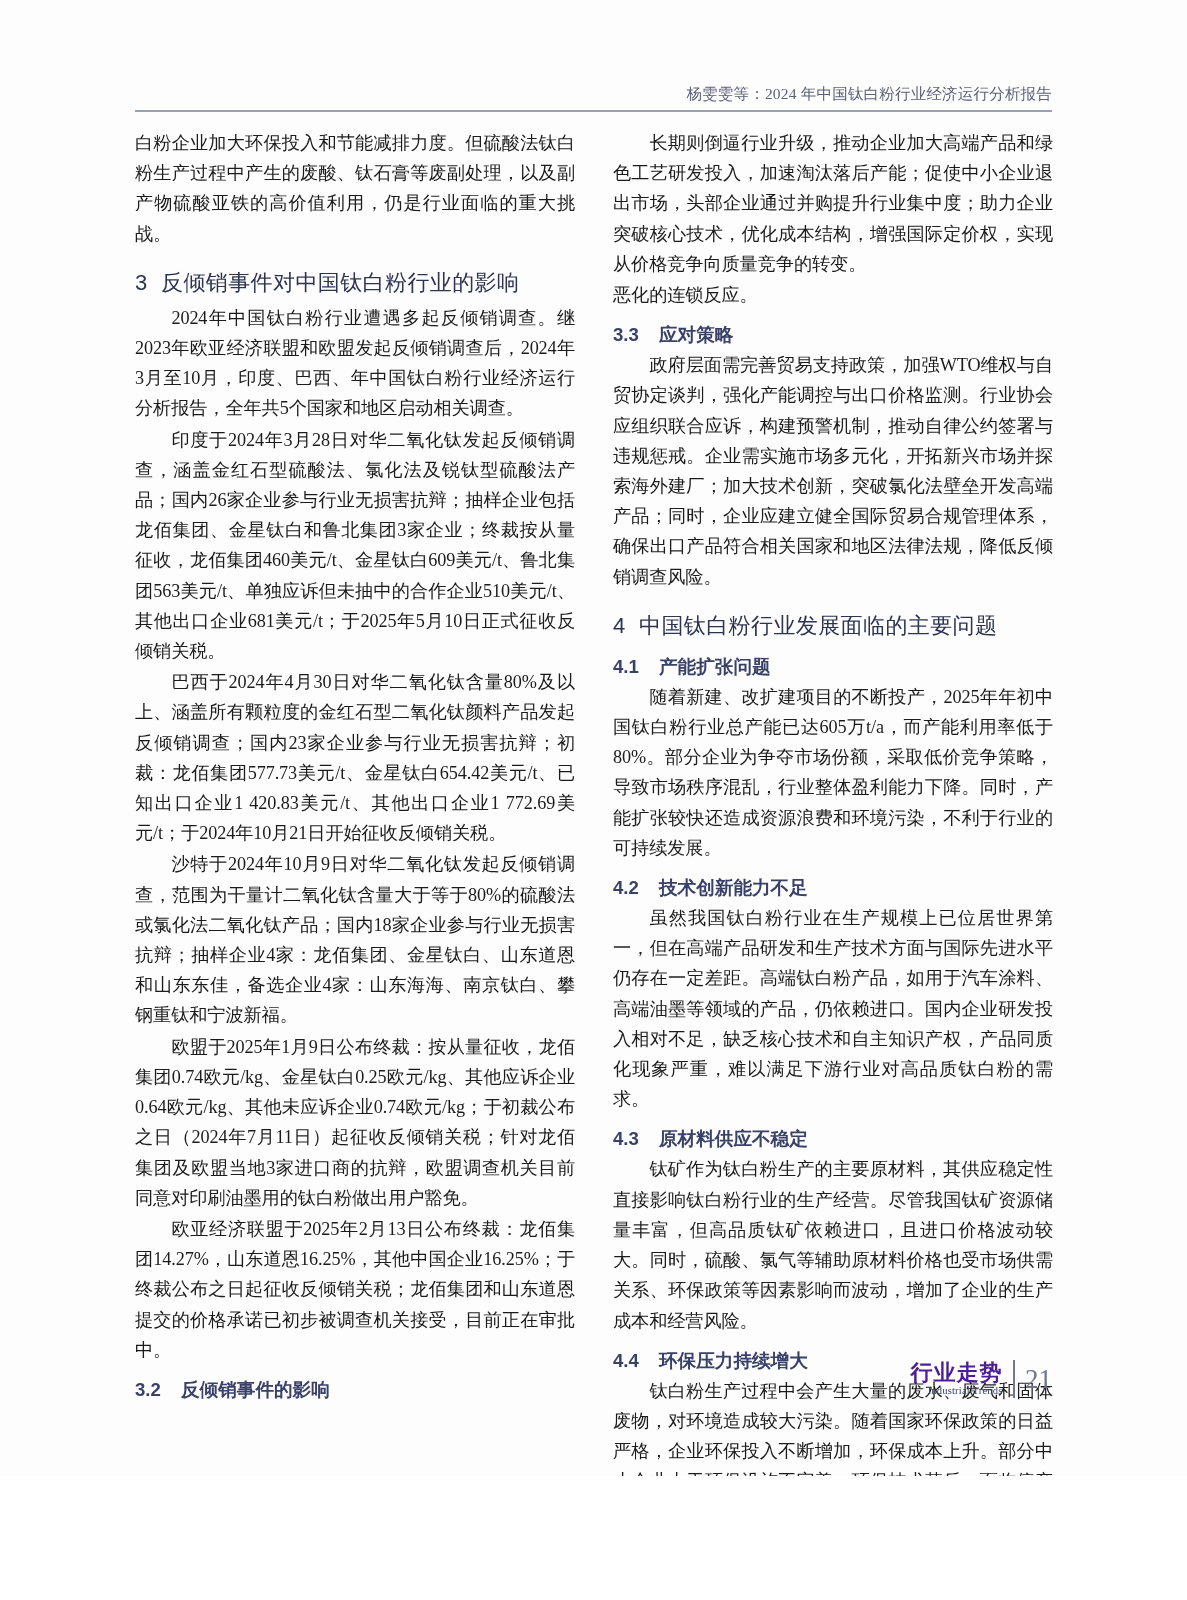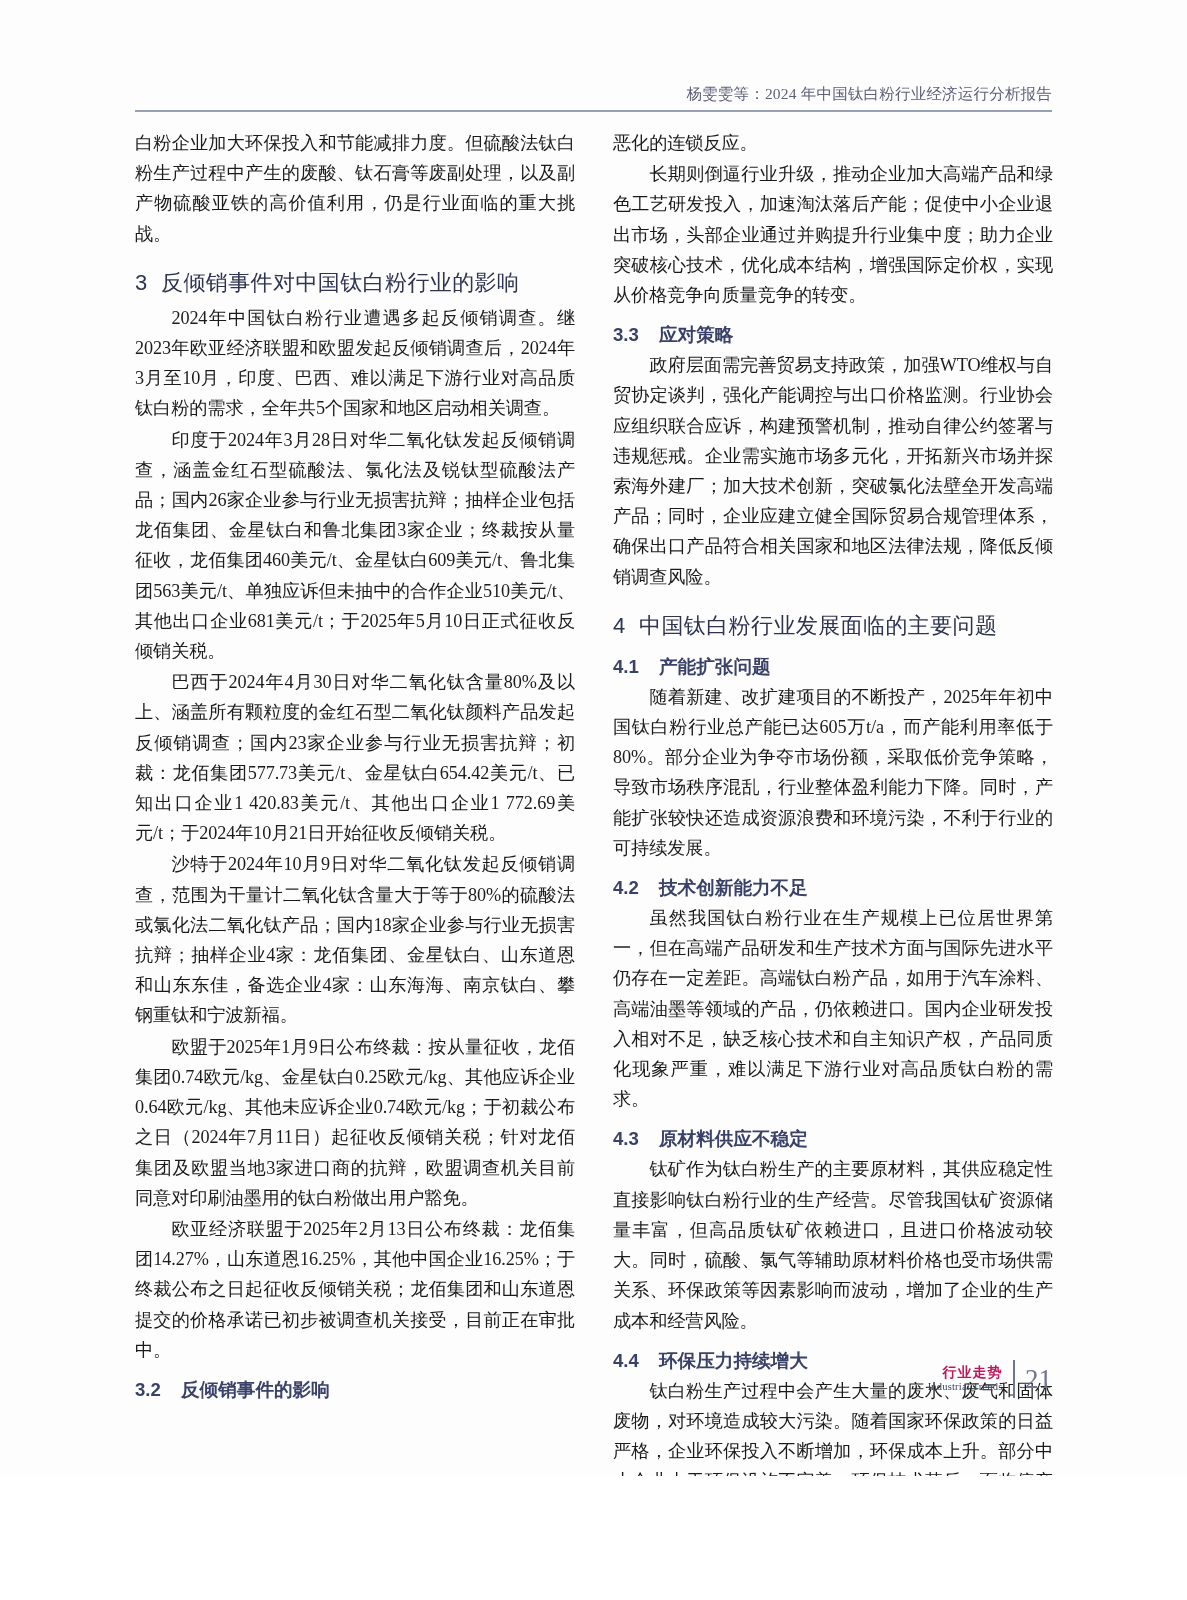--- a/index.html
+++ b/index.html
@@ -96,23 +96,23 @@
     bottom: 78px;
     display: flex;
     align-items: center;
     gap: 10px;
   }
   .footer-label {
     text-align: right;
     line-height: 1.12;
   }
   .footer-cn {
-    font-size: 14px;
+    font-size: 22px;
     font-weight: bold;
-    color: #be185d;
+    color: #4c1d95;
     font-family: "Liberation Sans", sans-serif;
     letter-spacing: 1px;
   }
   .footer-en {
     font-size: 10.5px;
     color: #3a4168;
     font-family: "Liberation Serif", serif;
     letter-spacing: 0.2px;
   }
   .footer-bar {
@@ -138,37 +138,37 @@
 
     <div class="col">
 
       <p class="body">白粉企业加大环保投入和节能减排力度。但硫酸法钛白粉生产过程中产生的废酸、钛石膏等废副处理，以及副产物硫酸亚铁的高价值利用，仍是行业面临的重大挑战。</p>
 
       <h2 class="sec">
         <span class="num">3</span><span>反倾销事件对中国钛白粉行业的影响</span>
       </h2>
 
 
-      <p class="body indent">2024年中国钛白粉行业遭遇多起反倾销调查。继2023年欧亚经济联盟和欧盟发起反倾销调查后，2024年3月至10月，印度、巴西、难以满足下游行业对高品质钛白粉的需求，全年共5个国家和地区启动相关调查。</p>
+      <p class="body indent">2024年中国钛白粉行业遭遇多起反倾销调查。继2023年欧亚经济联盟和欧盟发起反倾销调查后，2024年3月至10月，印度、巴西、年中国钛白粉行业经济运行分析报告，全年共5个国家和地区启动相关调查。</p>
       <p class="body indent">印度于2024年3月28日对华二氧化钛发起反倾销调查，涵盖金红石型硫酸法、氯化法及锐钛型硫酸法产品；国内26家企业参与行业无损害抗辩；抽样企业包括龙佰集团、金星钛白和鲁北集团3家企业；终裁按从量征收，龙佰集团460美元/t、金星钛白609美元/t、鲁北集团563美元/t、单独应诉但未抽中的合作企业510美元/t、其他出口企业681美元/t；于2025年5月10日正式征收反倾销关税。</p>
       <p class="body indent">巴西于2024年4月30日对华二氧化钛含量80%及以上、涵盖所有颗粒度的金红石型二氧化钛颜料产品发起反倾销调查；国内23家企业参与行业无损害抗辩；初裁：龙佰集团577.73美元/t、金星钛白654.42美元/t、已知出口企业1 420.83美元/t、其他出口企业1 772.69美元/t；于2024年10月21日开始征收反倾销关税。</p>
       <p class="body indent">沙特于2024年10月9日对华二氧化钛发起反倾销调查，范围为干量计二氧化钛含量大于等于80%的硫酸法或氯化法二氧化钛产品；国内18家企业参与行业无损害抗辩；抽样企业4家：龙佰集团、金星钛白、山东道恩和山东东佳，备选企业4家：山东海海、南京钛白、攀钢重钛和宁波新福。</p>
       <p class="body indent">欧盟于2025年1月9日公布终裁：按从量征收，龙佰集团0.74欧元/kg、金星钛白0.25欧元/kg、其他应诉企业0.64欧元/kg、其他未应诉企业0.74欧元/kg；于初裁公布之日（2024年7月11日）起征收反倾销关税；针对龙佰集团及欧盟当地3家进口商的抗辩，欧盟调查机关目前同意对印刷油墨用的钛白粉做出用户豁免。</p>
       <p class="body indent">欧亚经济联盟于2025年2月13日公布终裁：龙佰集团14.27%，山东道恩16.25%，其他中国企业16.25%；于终裁公布之日起征收反倾销关税；龙佰集团和山东道恩提交的价格承诺已初步被调查机关接受，目前正在审批中。</p>
 
       <h3 class="sub">
         <span class="num">3.2</span><span>反倾销事件的影响</span>
       </h3>
 
     </div>
 
     <div class="col">
 
+      <p class="body indent">长期则倒逼行业升级，推动企业加大高端产品和绿色工艺研发投入，加速淘汰落后产能；促使中小企业退出市场，头部企业通过并购提升行业集中度；助力企业突破核心技术，优化成本结构，增强国际定价权，实现从价格竞争向质量竞争的转变。</p>
       <p class="body">恶化的连锁反应。</p>
-      <p class="body indent">长期则倒逼行业升级，推动企业加大高端产品和绿色工艺研发投入，加速淘汰落后产能；促使中小企业退出市场，头部企业通过并购提升行业集中度；助力企业突破核心技术，优化成本结构，增强国际定价权，实现从价格竞争向质量竞争的转变。</p>
 
       <h3 class="sub">
         <span class="num">3.3</span><span>应对策略</span>
       </h3>
       <p class="body indent">政府层面需完善贸易支持政策，加强WTO维权与自贸协定谈判，强化产能调控与出口价格监测。行业协会应组织联合应诉，构建预警机制，推动自律公约签署与违规惩戒。企业需实施市场多元化，开拓新兴市场并探索海外建厂；加大技术创新，突破氯化法壁垒开发高端产品；同时，企业应建立健全国际贸易合规管理体系，确保出口产品符合相关国家和地区法律法规，降低反倾销调查风险。</p>
 
       <h2 class="sec">
         <span class="num">4</span><span>中国钛白粉行业发展面临的主要问题</span>
       </h2>
 

